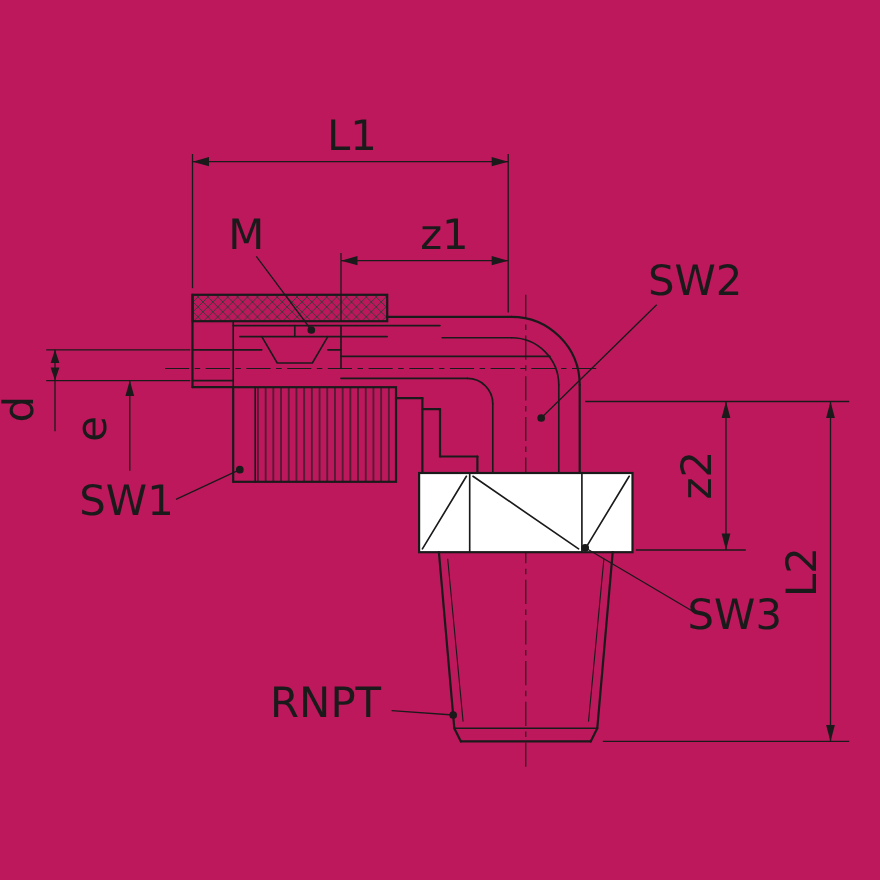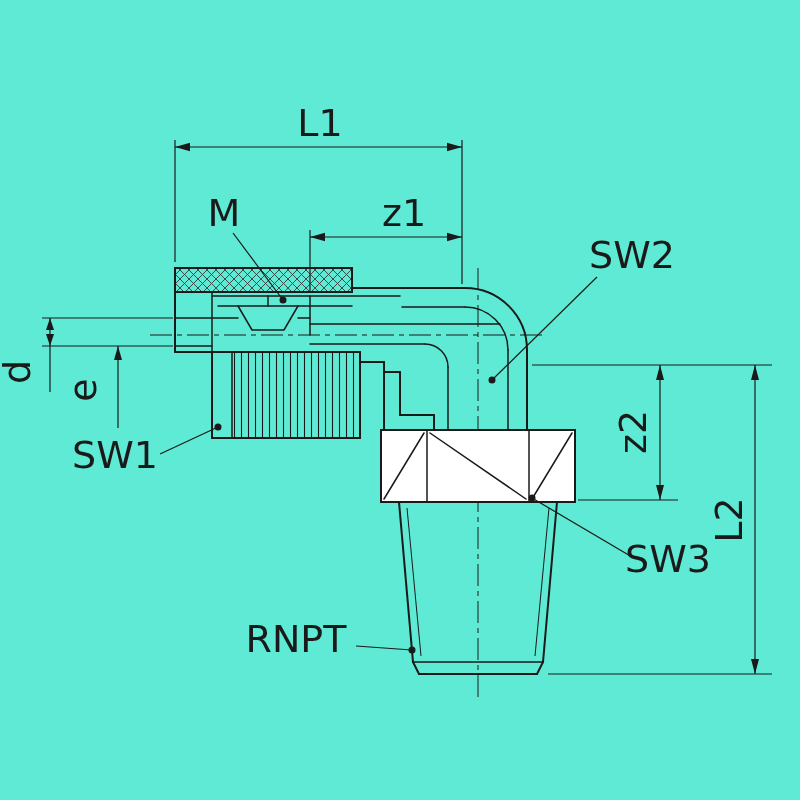--- a/index.html
+++ b/index.html
@@ -8,21 +8,21 @@
     background: #ffffff;
     width: 800px;
     height: 800px;
     overflow: hidden;
     font-family: "DejaVu Sans", "Liberation Sans", sans-serif;
   }
   #stage {
     position: relative;
     width: 800px;
     height: 800px;
-    background: #5eead4;
+    background: #be185d;
   }
   svg { display: block; }
   .obj   { stroke: #1a1a1a; stroke-width: 2;   fill: none; stroke-linecap: round; }
   .obj2  { stroke: #1a1a1a; stroke-width: 1.5; fill: none; stroke-linecap: round; }
   .thin  { stroke: #1a1a1a; stroke-width: 1;   fill: none; }
   .dim   { stroke: #1a1a1a; stroke-width: 1.2; fill: none; }
   .cl    { stroke: #1a1a1a; stroke-width: 1;   fill: none; stroke-dasharray: 22 5 5 5; }
   .arrow { fill: #1a1a1a; stroke: none; }
   .dot   { fill: #1a1a1a; stroke: none; }
   .lbl   { font-family: "DejaVu Sans", "Liberation Sans", sans-serif;

